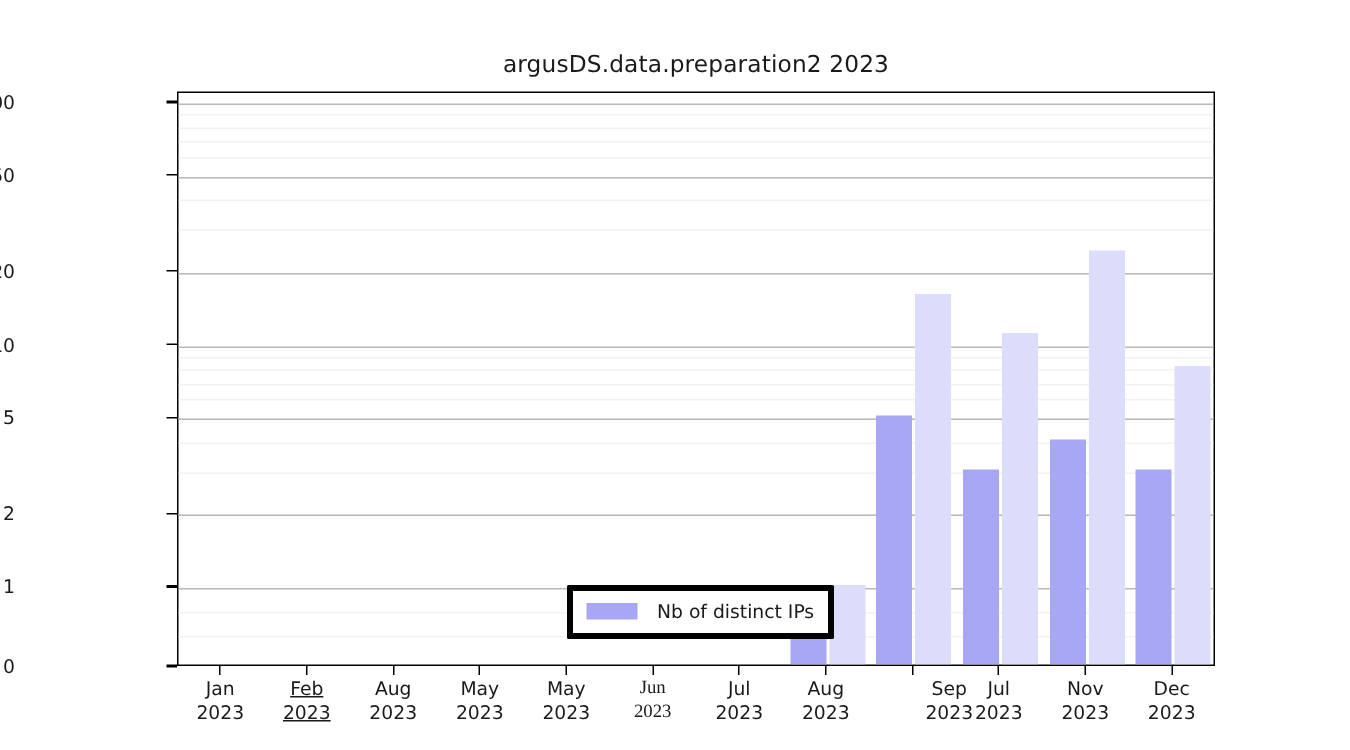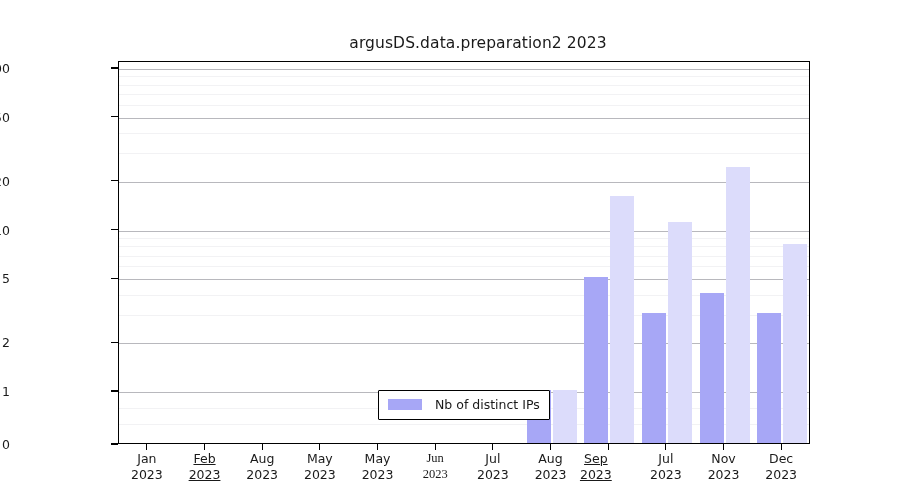--- a/index.html
+++ b/index.html
@@ -12,21 +12,21 @@
     width: 900px;
     height: 500px;
     background: #ffffff;
     font-family: "DejaVu Sans", sans-serif;
     overflow: hidden;
   }
 
   
   #chart-title {
     position: absolute;
-    left: 132px;
+    left: 118px;
     top: 34px;
     width: 692px;
     text-align: center;
     font-size: 15.5px;
     color: #1a1a1a;
     letter-spacing: 0.1px;
     white-space: nowrap;
   }
 
   
@@ -110,21 +110,21 @@
     display: block;
   }
 
   
   #legend {
     position: absolute;
     left: 378px;
     top: 390px;
     padding: 5px 9px 6px 9px;
     background: #ffffff;
-    border: 1px solid #000000;
+    border: 4px solid #000000;
     border-radius: 1px;
     box-sizing: border-box;
   }
   .legend-row {
     display: flex;
     align-items: center;
     height: 17px;
   }
   .legend-swatch {
     width: 34px;
@@ -251,21 +251,21 @@
     <div class="xtick-label" style="left: 464px; width: 57.7px;">
       <span>Jul</span>
       <span>2023</span>
     </div>
     <div class="xtick-mark" style="left: 549.9px;"></div>
     <div class="xtick-label" style="left: 521.7px; width: 57.7px;">
       <span>Aug</span>
       <span>2023</span>
     </div>
     <div class="xtick-mark" style="left: 607.5px;"></div>
-    <div class="xtick-label" style="left: 567px; width: 57.7px; text-decoration: underline;">
+    <div class="xtick-label" style="left: 604px; width: 57.7px;">
       <span>Sep</span>
       <span>2023</span>
     </div>
     <div class="xtick-mark" style="left: 665.2px;"></div>
     <div class="xtick-label" style="left: 637px; width: 57.7px;">
       <span>Jul</span>
       <span>2023</span>
     </div>
     <div class="xtick-mark" style="left: 722.9px;"></div>
     <div class="xtick-label" style="left: 694.7px; width: 57.7px;">

